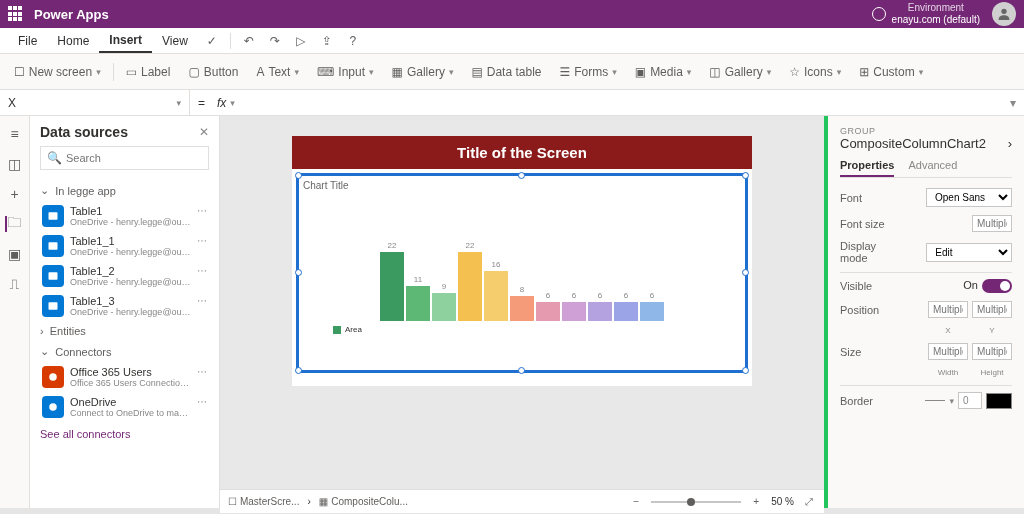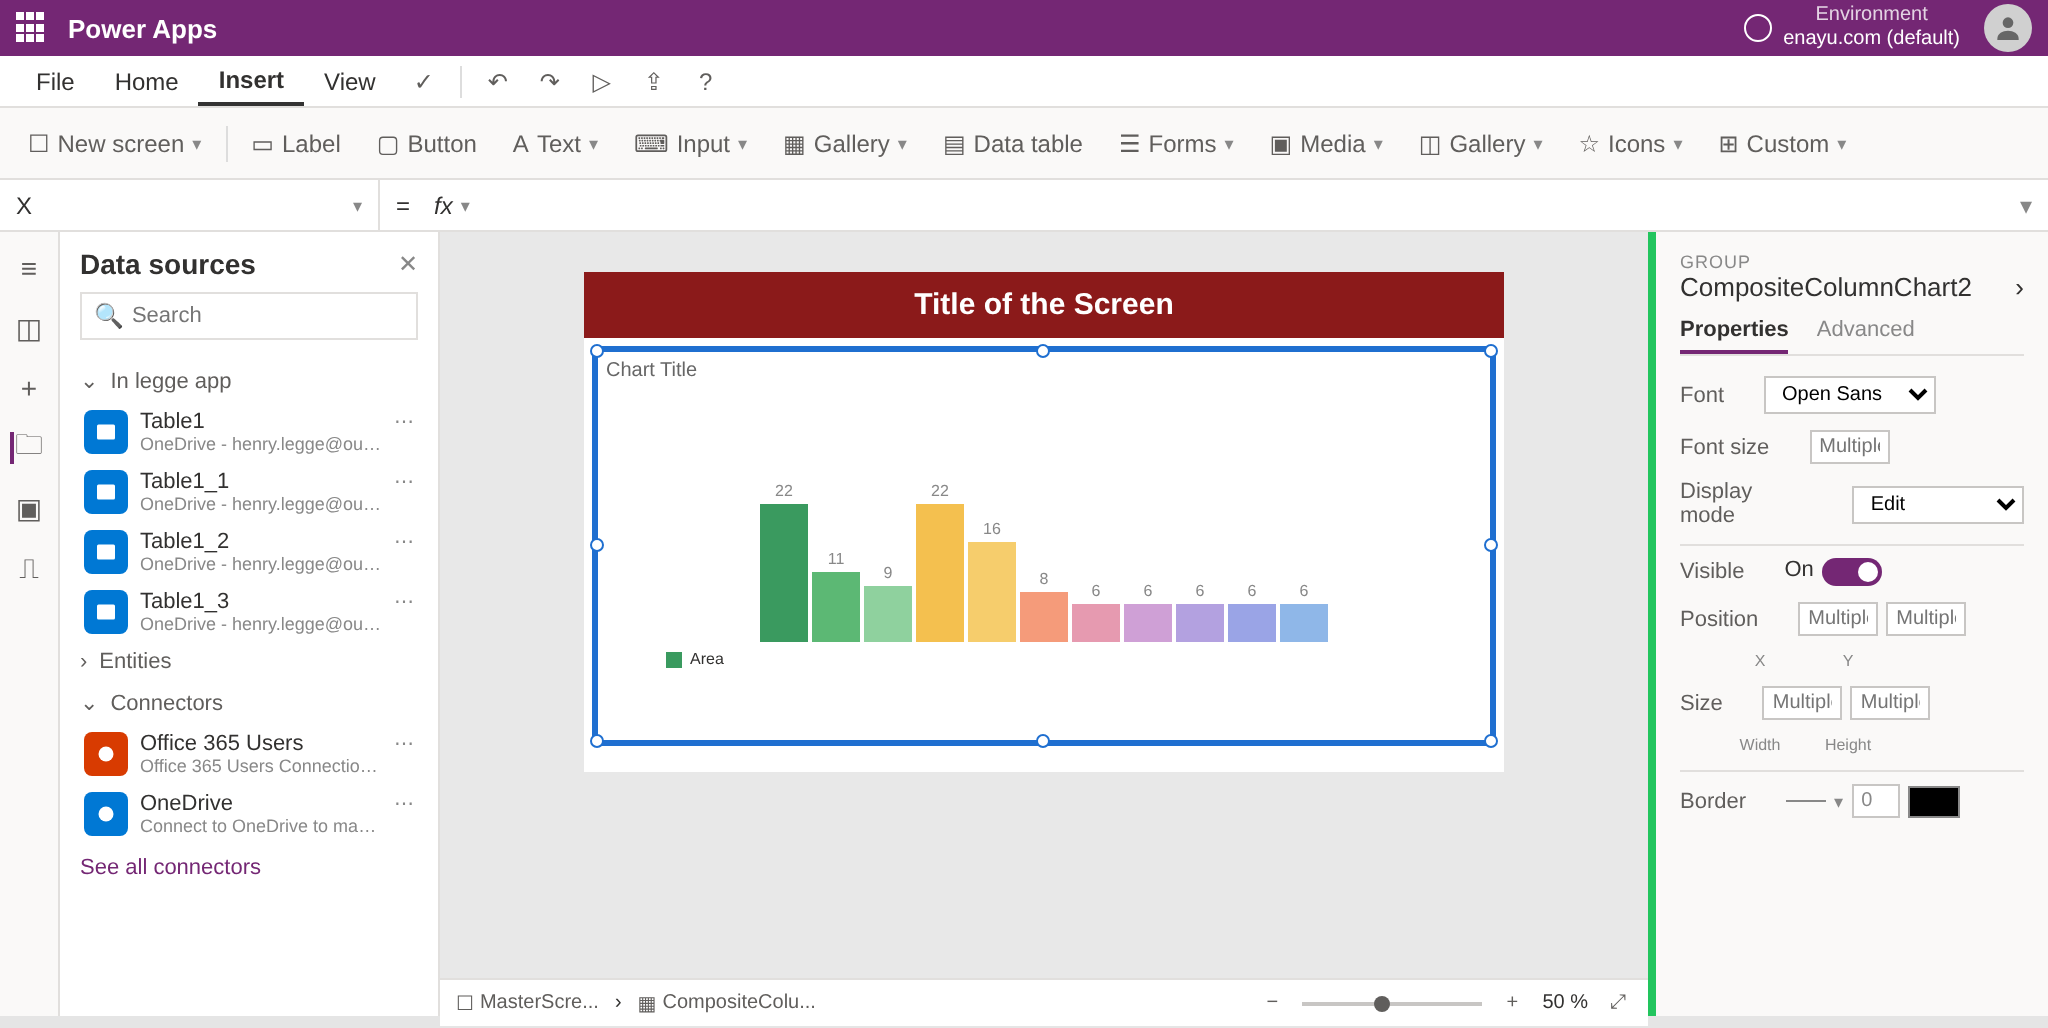--- a/index.html
+++ b/index.html
@@ -64,21 +64,21 @@
 .bar-lbl-top { font-size:8px; color:#888; margin-bottom:2px; }
 .bar { width:24px; }
 .legend { display:flex; align-items:center; gap:4px; font-size:8px; padding-left:30px; margin-top:4px; }
 .legend .sq { width:8px; height:8px; background:#3a9a5f; }
 .props-panel { width:200px; background:#faf9f8; border-left:4px solid #22c55e; padding:10px 12px; font-size:11px; }
 .pp-label { font-size:9px; color:#888; text-transform:uppercase; letter-spacing:.5px; }
 .pp-name { font-size:13px; margin-bottom:8px; display:flex; justify-content:space-between; align-items:center; }
 .pp-tabs { display:flex; gap:14px; font-size:11px; border-bottom:1px solid #e1dfdd; margin-bottom:10px; }
 .pp-tab { padding-bottom:4px; cursor:pointer; color:#888; }
 .pp-tab.active { color:#323130; border-bottom:2px solid #742774; font-weight:600; }
-.pp-row { display:flex; align-items:center; margin-bottom:8px;gap:20px; }
+.pp-row { display:flex; align-items:center; justify-content:space-between; margin-bottom:8px;gap:20px; }
 .pp-row .k { color:#605e5c; }
 .pp-row .v { display:flex; gap:4px; }
 .pp-select, .pp-input { border:1px solid #c8c6c4; background:#fff; font-size:10px; padding:2px 4px; }
 .pp-select { width:86px; }
 .pp-input { width:40px; color:#888; }
 .toggle { width:30px; height:14px; background:#742774; border-radius:7px; position:relative; cursor:pointer; }
 .toggle::after { content:""; position:absolute; right:2px; top:2px; width:10px; height:10px; background:#fff; border-radius:50%; }
 .pp-sub { font-size:8px; color:#888; text-align:center; }
 .pp-color { width:26px; height:16px; background:#000; border:1px solid #888; }
 .bottom-bar { height:24px; background:#fff; border-top:1px solid #e1dfdd; display:flex; align-items:center; padding:0 8px; font-size:10px; gap:8px; position:absolute; bottom:1px; left:220px; right:200px; }

